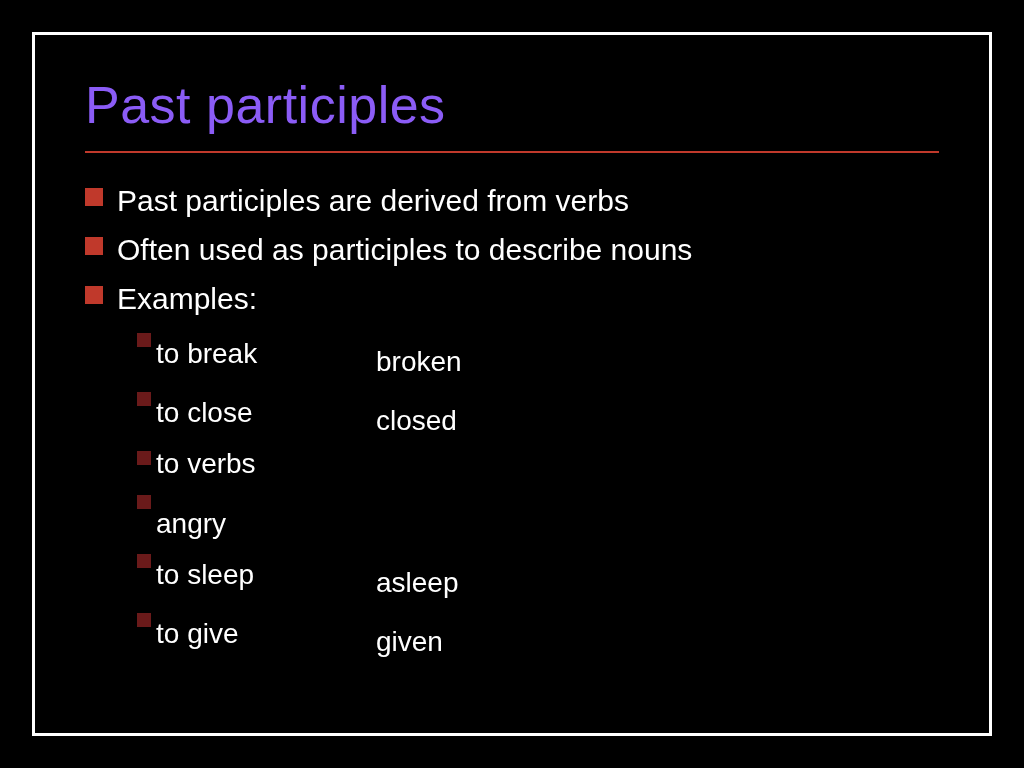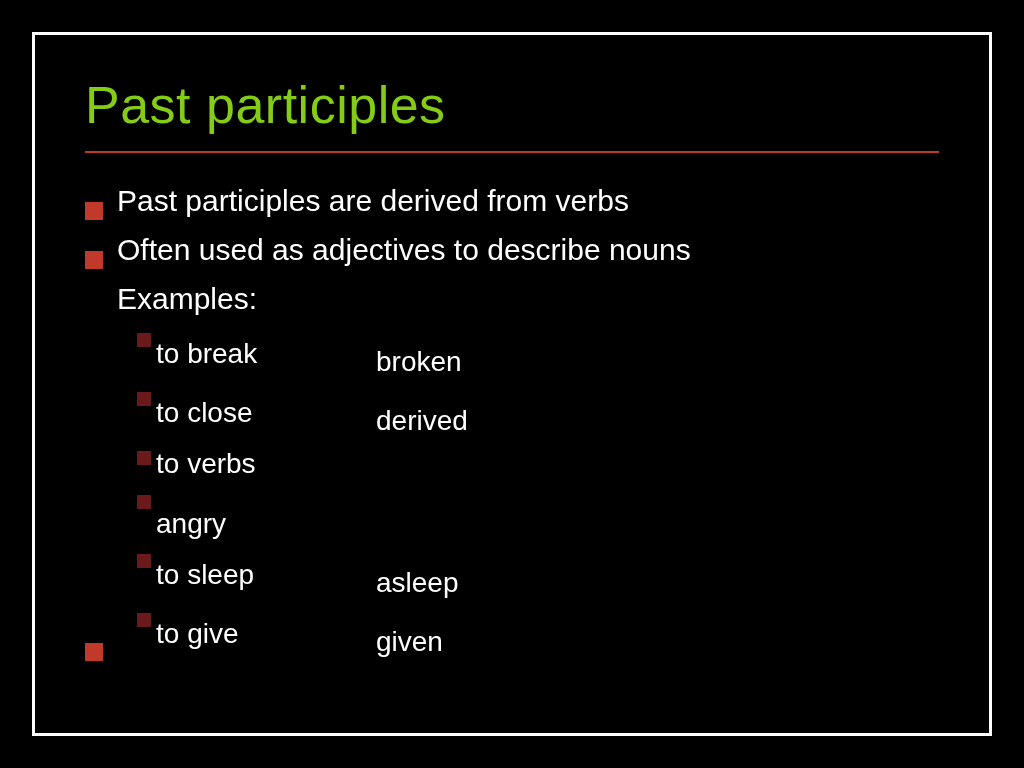--- a/index.html
+++ b/index.html
@@ -24,21 +24,21 @@
       background: #000;
       border: 3px solid #fff;
       padding: 40px 50px;
       display: flex;
       flex-direction: column;
       position: relative;
     }
 
     .slide-title {
       font-size: 52px;
-      color: #84cc16;
+      color: #8b5cf6;
       font-weight: normal;
       margin-bottom: 16px;
       letter-spacing: 0.5px;
     }
 
     .title-divider {
       width: 100%;
       height: 2px;
       background: #c0392b;
       margin-bottom: 28px;
@@ -46,21 +46,21 @@
 
     .bullet-list {
       list-style: none;
       display: flex;
       flex-direction: column;
       gap: 10px;
     }
 
     .bullet-item {
       display: flex;
-      align-items: flex-end;
+      align-items: flex-start;
       gap: 14px;
       color: #fff;
       font-size: 30px;
       line-height: 1.3;
     }
 
     .bullet-square {
       display: inline-block;
       width: 18px;
       height: 18px;
@@ -118,39 +118,39 @@
   <h1 class="slide-title">Past participles</h1>
   <div class="title-divider"></div>
 
   <ul class="bullet-list">
     <li class="bullet-item">
       <span class="bullet-square"></span>
       <span>Past participles are derived from verbs</span>
     </li>
     <li class="bullet-item">
       <span class="bullet-square"></span>
-      <span>Often used as adjectives to describe nouns</span>
+      <span>Often used as participles to describe nouns</span>
     </li>
     <li class="bullet-item">
       <span class="bullet-square"></span>
       <div>
         <span>Examples:</span>
         <ul class="sub-bullet-list" id="examples-list">
         <li class="sub-bullet-item">
       <span class="sub-bullet-square"></span>
       <span class="example-row">
         <span class="verb-col">to break</span>
         <span class="participle-col">broken</span>
       </span>
     </li>
             <li class="sub-bullet-item">
       <span class="sub-bullet-square"></span>
       <span class="example-row">
         <span class="verb-col">to close</span>
-        <span class="participle-col">derived</span>
+        <span class="participle-col">closed</span>
       </span>
     </li>
             <li class="sub-bullet-item">
       <span class="sub-bullet-square"></span>
       <span class="example-row">
         <span class="verb-col">to verbs</span>
       </span>
     </li>
             <li class="sub-bullet-item">
       <span class="sub-bullet-square"></span>

